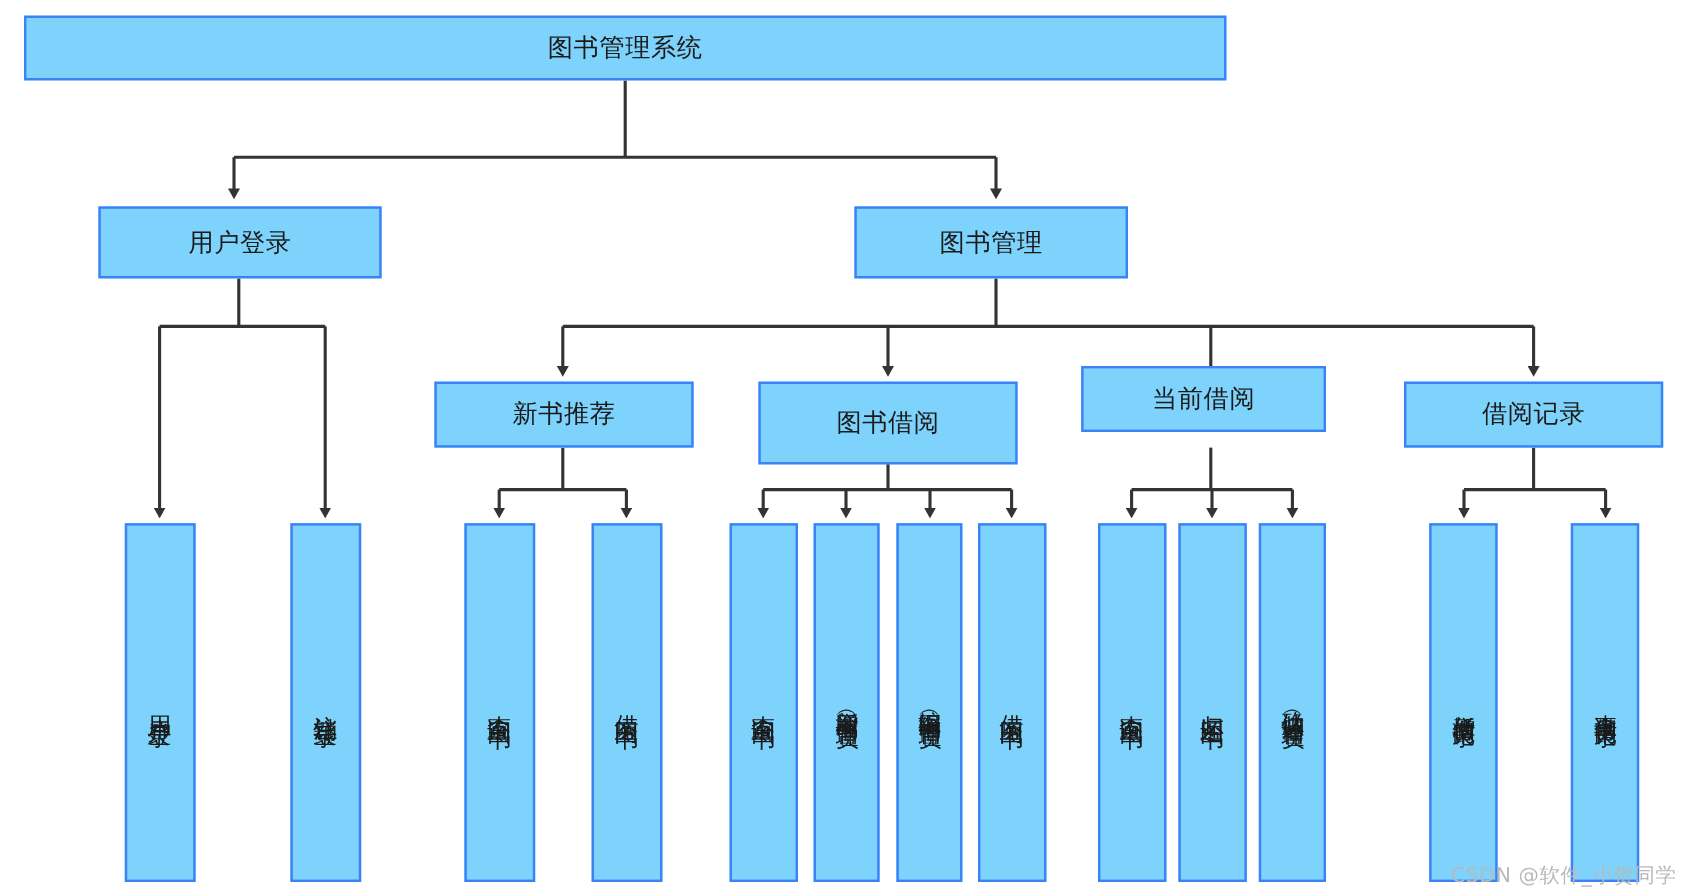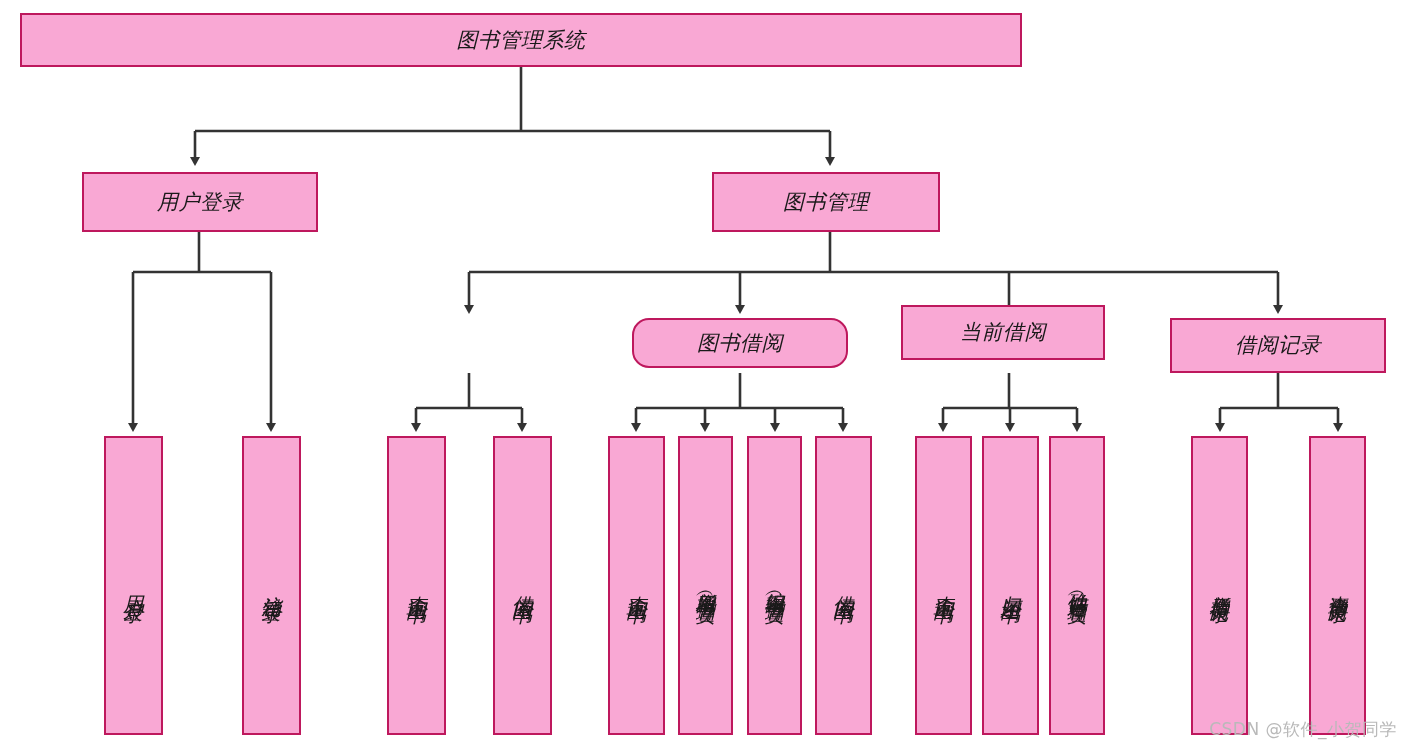--- a/index.html
+++ b/index.html
@@ -21,27 +21,26 @@
   }
   svg.edges {
     position: absolute;
     left: 0; top: 0;
     width: 1405px;
     height: 747px;
   }
   .node {
     position: absolute;
     box-sizing: border-box;
-    background: #f9a8d4;
-    border: 2px solid #be185d;
+    background: #7dd3fc;
+    border: 2px solid #3b82f6;
     display: flex;
     align-items: center;
     justify-content: center;
     color: #1a1a1a;
-    font-style: italic;
   }
   .node .label {
     display: block;
     text-align: center;
     line-height: 1.18;
   }
   .node.horizontal .label {
     font-size: 21px;
     letter-spacing: 0.5px;
     white-space: nowrap;
@@ -133,21 +132,24 @@
     <span class="label">图书管理系统</span>
   </div>
 
   <div class="node horizontal" style="left:82px; top:172px; width:236px; height:60px;">
     <span class="label">用户登录</span>
   </div>
   <div class="node horizontal" style="left:712px; top:172px; width:228px; height:60px;">
     <span class="label">图书管理</span>
   </div>
 
-  <div class="node horizontal" style="left:632px; top:318px; width:216px; height:50px;border-radius:17px;">
+  <div class="node horizontal" style="left:362px; top:318px; width:216px; height:55px;">
+    <span class="label">新书推荐</span>
+  </div>
+  <div class="node horizontal" style="left:632px; top:318px; width:216px; height:69px;">
     <span class="label">图书借阅</span>
   </div>
   <div class="node horizontal" style="left:901px; top:305px; width:204px; height:55px;">
     <span class="label">当前借阅</span>
   </div>
   <div class="node horizontal" style="left:1170px; top:318px; width:216px; height:55px;justify-content:center;">
     <span class="label">借阅记录</span>
   </div>
 
   <div class="node vertical" style="left:104px; top:436px; width:59px; height:299px;">

